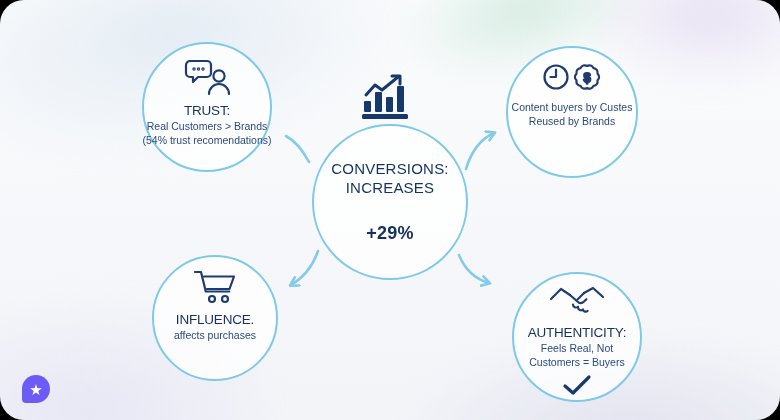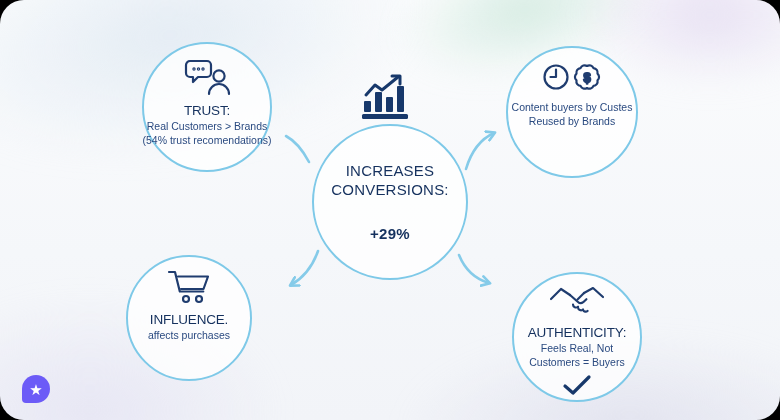--- a/index.html
+++ b/index.html
@@ -13,25 +13,25 @@
   .blob.br{left:400px;top:335px;width:460px;height:190px;background:radial-gradient(ellipse at center,rgba(215,215,233,.6),rgba(215,215,233,0) 70%);}
 
   .bubble{position:absolute;border:2px solid #7ec9e8;border-radius:50%;
           background:rgba(255,255,255,.78);box-sizing:border-box;
           display:flex;flex-direction:column;align-items:center;overflow:visible;}
   .bubble .ttl{font-weight:normal;color:#15315e;font-size:13.5px;letter-spacing:-.2px;white-space:nowrap;line-height:1.25;}
   .bubble .ln{color:#2a4a80;font-size:10.5px;line-height:1.32;white-space:nowrap;}
 
   .b-trust{left:142px;top:42px;width:130px;height:130px;padding-top:15px;}
   .b-saves{left:506px;top:46px;width:132px;height:132px;padding-top:13px;}
-  .b-influence{left:126px;top:255px;width:126px;height:126px;padding-top:12px;}
+  .b-influence{left:152px;top:255px;width:126px;height:126px;padding-top:12px;}
   .b-auth{left:512px;top:272px;width:130px;height:130px;padding-top:10px;}
   .b-center{left:312px;top:124px;width:156px;height:156px;justify-content:center;}
   .b-center .ttl{font-size:15px;letter-spacing:.2px;}
-  .b-center .val{font-weight:bold;color:#15315e;font-size:15px;margin-top:25px;letter-spacing:.3px;}
+  .b-center .val{font-weight:bold;color:#15315e;font-size:18px;margin-top:25px;letter-spacing:.3px;}
 
   .icon-block{flex:0 0 auto;margin-bottom:3px;}
   svg.stroke-ic *{stroke:#1f3c6f;fill:none;stroke-width:2.2;stroke-linecap:round;stroke-linejoin:round;}
   .chart-icon{position:absolute;left:358px;top:74px;width:54px;height:46px;}
   .arrows{position:absolute;inset:0;pointer-events:none;}
   .check-icon{margin-top:4px;}
 
   .logo{position:absolute;left:22px;top:374px;height:30px;display:flex;align-items:center;gap:8px;}
   .logo-badge{width:28px;height:28px;background:#6c5bf7;border-radius:14px 14px 14px 4px;
               display:flex;align-items:center;justify-content:center;color:#fff;font-size:15px;line-height:1;}
@@ -70,22 +70,22 @@
         <rect x="17" y="18" width="7" height="20" rx="1"></rect>
         <rect x="28" y="23" width="7" height="15" rx="1"></rect>
         <rect x="39" y="12" width="7" height="26" rx="1"></rect>
       </g>
       <polyline points="8 21, 17 11, 24 16, 40 3" fill="none" stroke="#17386b" stroke-width="3" stroke-linecap="round" stroke-linejoin="round"></polyline>
       <path d="M34 2 H42 V10" fill="none" stroke="#17386b" stroke-width="3" stroke-linecap="round" stroke-linejoin="round"></path>
     </svg>
   </div>
 
   <div class="bubble b-center">
+    <div class="ttl">CONVERSIONS:</div>
     <div class="ttl">INCREASES</div>
-    <div class="ttl">CONVERSIONS:</div>
     <div class="val">+29%</div>
   </div>
 
   <div class="bubble b-trust">
     <div class="icon-block">
       <svg class="stroke-ic" width="48" height="37" viewBox="0 0 48 37">
         <path d="M7 2 h17 a4 4 0 0 1 4 4 v8 a4 4 0 0 1 -4 4 h-9 l-5 5 v-5 h-3 a4 4 0 0 1 -4 -4 v-8 a4 4 0 0 1 4 -4 z"></path>
         <circle cx="11" cy="10" r="0.6"></circle>
           <circle cx="15.5" cy="10" r="0.6"></circle>
           <circle cx="20" cy="10" r="0.6"></circle>

